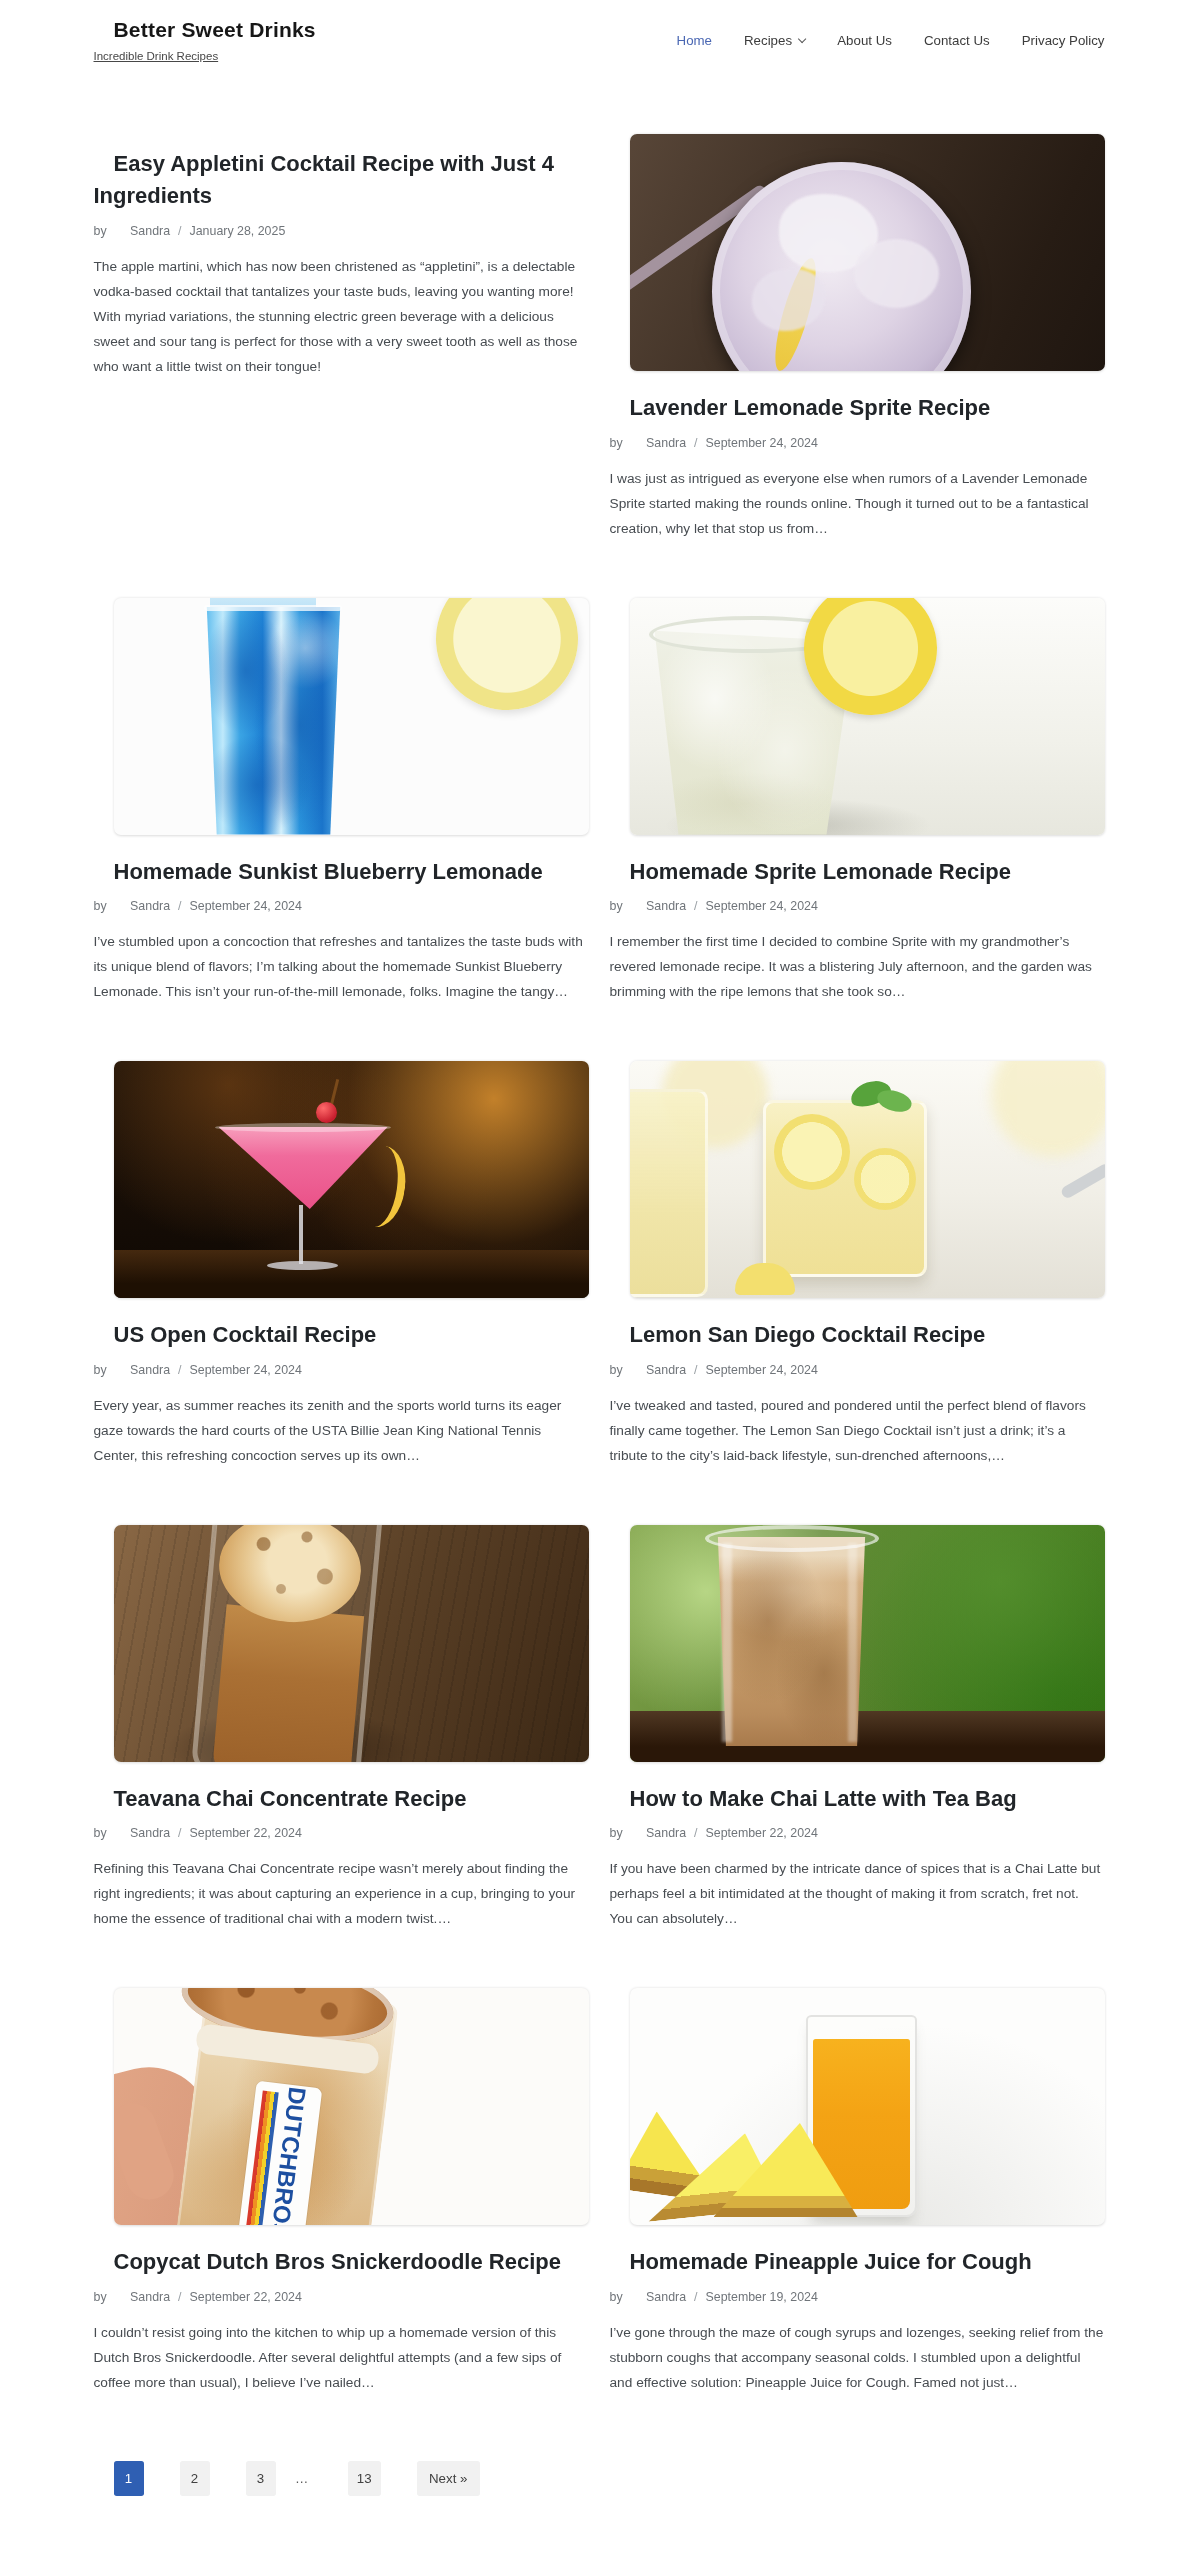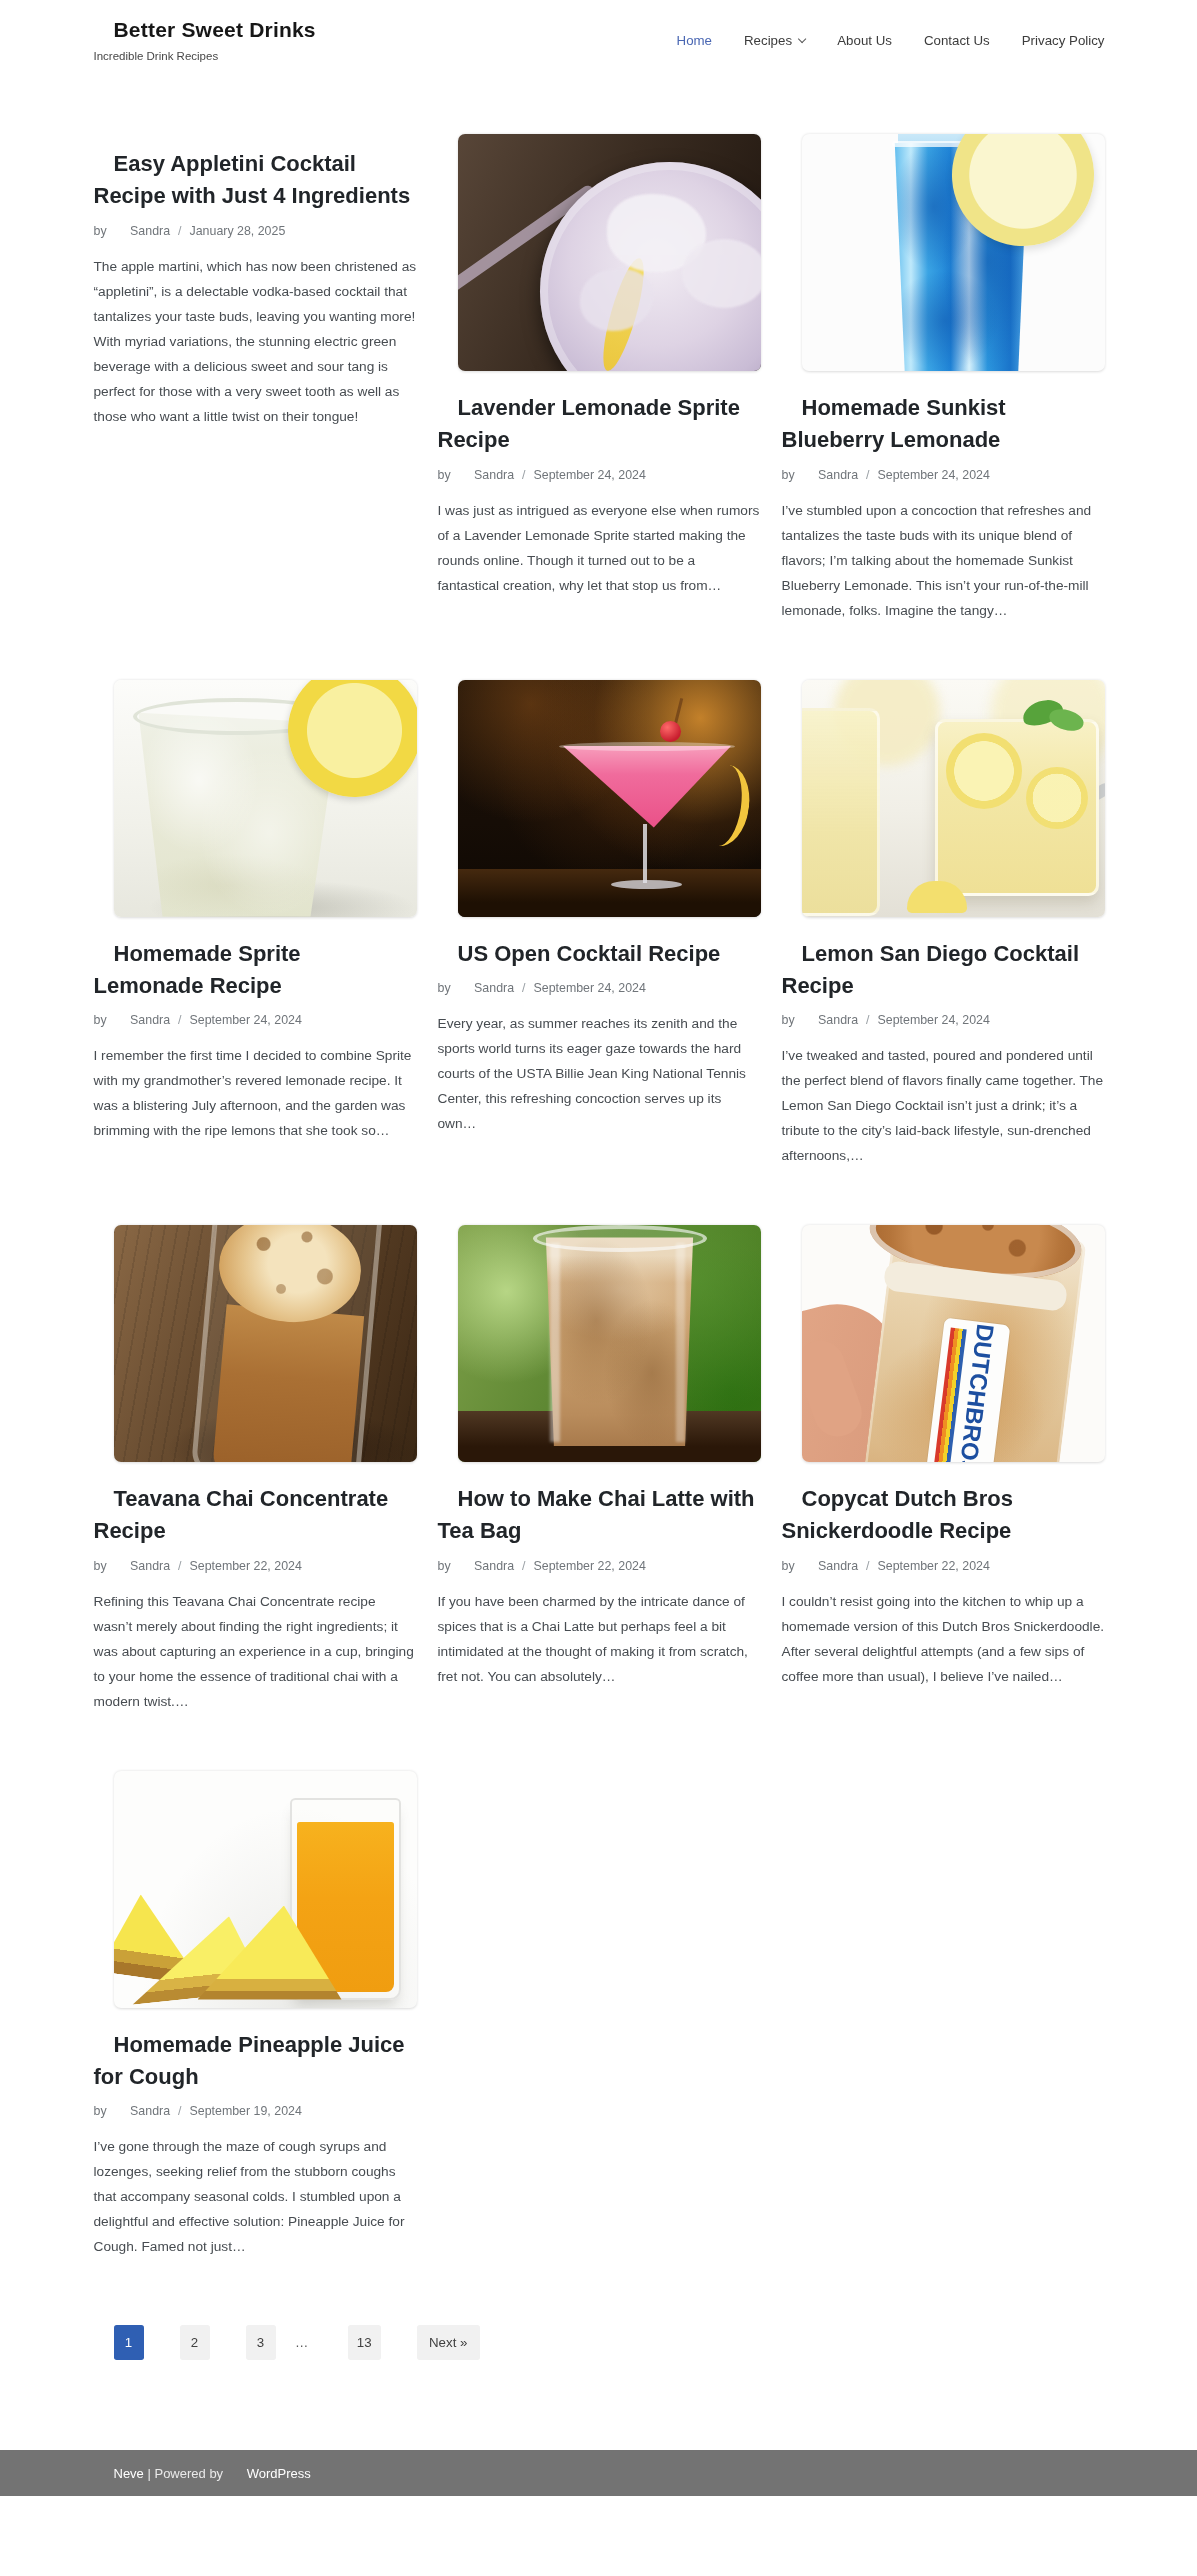--- a/index.html
+++ b/index.html
@@ -8,30 +8,30 @@
     width:1198px; min-height:2576px; margin:0 auto;
     font-family:"Liberation Sans","DejaVu Sans",sans-serif;
     color:#42474c;
   }
   a { text-decoration:none; color:inherit; cursor:pointer;margin-left:20px; }
 
   
   .site-header { width:1011px; margin:0 auto; padding:18px 0 16px;
     display:flex; justify-content:space-between; align-items:center; }
   .brand-title { font-size:21px; font-weight:700; color:#171717; letter-spacing:0.2px; }
-  .brand-tagline { font-size:11.5px; color:#474747; margin-top:8px; }
+  .brand-tagline { font-size:11.5px; color:#474747; margin-top:8px;text-decoration:underline; }
   .main-nav { display:flex; align-items:center; gap:12px; font-size:13.3px; color:#3c3c3c; }
   .nav-link { display:inline-flex; align-items:center; }
   .nav-link.active { color:#4a67b3; }
   .chevron { display:inline-block; width:6.2px; height:6.2px; margin-left:7px; margin-top:-2.7px;
     border-right:1.5px solid #5a5a5a; border-bottom:1.5px solid #5a5a5a; transform:rotate(45deg); }
 
   
   .content { width:1011px; margin:56px auto 0; }
-  .posts { display:grid; grid-template-columns:repeat(3,1fr); column-gap:21px; row-gap:57px; }
+  .posts { display:grid; grid-template-columns:repeat(2,1fr); column-gap:21px; row-gap:57px; }
   .card--noimg { padding-top:14px; }
   .card-image { position:relative; display:block; height:237px; border-radius:7px;
     overflow:hidden; margin-bottom:21px; box-shadow:0 0.9px 2.7px rgba(0,0,0,.14); }
   .card-image div, .card-image span { position:absolute; }
   .card-title { font-size:22px; line-height:32px; font-weight:700; color:#212529; margin-bottom:11.5px; }
   .card-meta { font-size:12.4px; color:#70757a; }
   .meta-by { margin-right:3.5px; }
   .meta-sep { margin:0 8px; color:#9aa0a5; }
   .card-excerpt { font-size:13.7px; line-height:25px; color:#474c51; margin-top:16px; }
 

